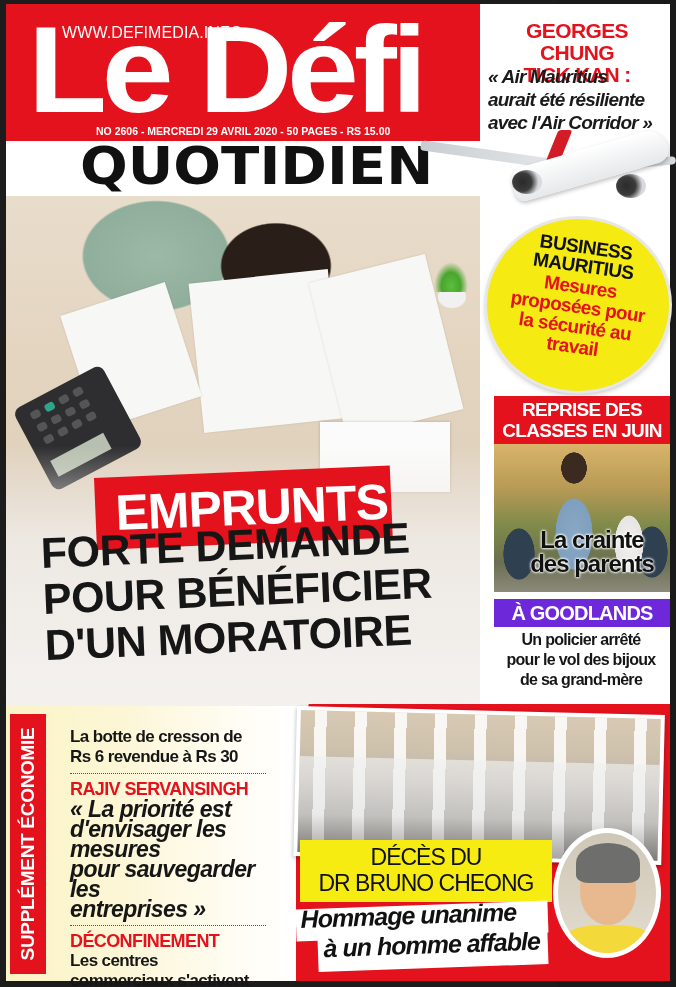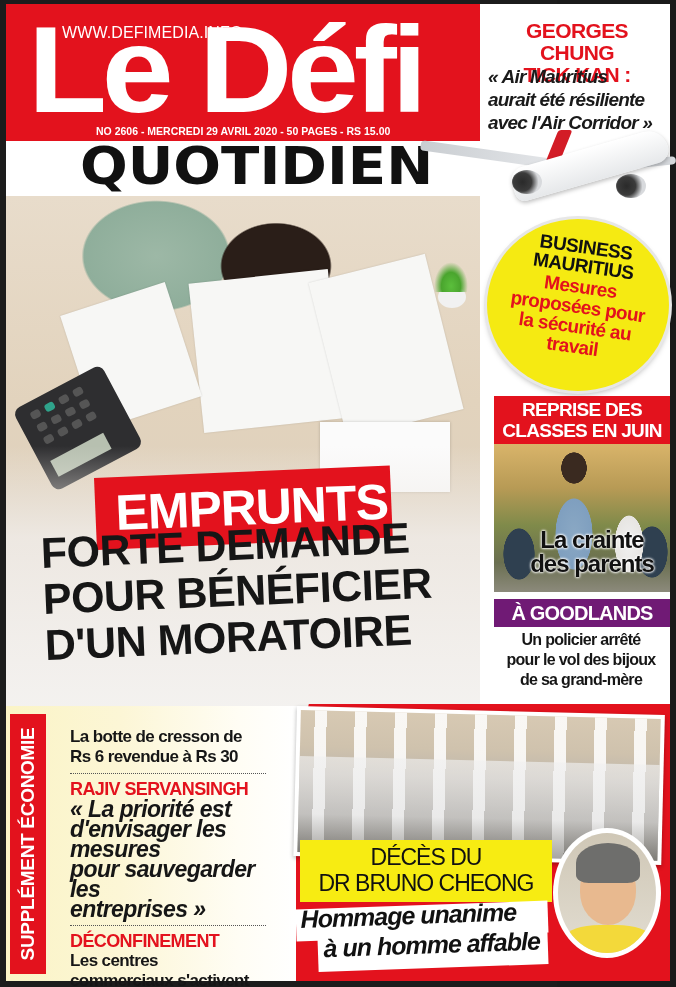--- a/index.html
+++ b/index.html
@@ -61,21 +61,21 @@
   .reprise-photo { position: absolute; left: 494px; top: 444px; width: 176px; height: 148px;
     background:
       radial-gradient(ellipse 26px 50px at 80px 90px, #8aa8c4 0%, #7f9fbf 70%, transparent 72%),
       radial-gradient(ellipse 18px 22px at 80px 24px, #3a2a20 0%, #3a2a20 70%, transparent 72%),
       radial-gradient(ellipse 20px 40px at 135px 100px, #f0f0f0 0%, #e7e5e2 70%, transparent 72%),
       radial-gradient(ellipse 22px 36px at 25px 110px, #2f4050 0%, #2f4050 70%, transparent 72%),
       radial-gradient(ellipse 22px 36px at 158px 108px, #2f4050 0%, #2f4050 70%, transparent 72%),
       linear-gradient(180deg, #d9b46a 0%, #b79a55 30%, #7f8a4a 55%, #6a6f50 80%, #8c8a7c 100%); }
   .reprise-caption { position: absolute; left: 504px; top: 528px; width: 176px; text-align: center; color: #111; font-weight: 900; font-size: 24px; line-height: 24px; letter-spacing: -1px; text-shadow: 0 0 3px #fff, 0 0 3px #fff, 0 0 2px #fff; }
 
-  .goodlands-header { position: absolute; left: 494px; top: 599px; width: 176px; height: 28px; background: #701a75; }
+  .goodlands-header { position: absolute; left: 494px; top: 599px; width: 176px; height: 28px; background: #6d28d9; }
   .goodlands-title { position: absolute; left: 0; top: 2px; width: 176px; text-align: center; color: #fff; font-weight: 900; font-size: 20px; line-height: 24px; letter-spacing: -0.8px; }
   .goodlands-body { position: absolute; left: 490px; top: 630px; width: 182px; text-align: center; color: #161616; font-weight: 700; font-size: 16px; line-height: 20px; letter-spacing: -0.7px; }
 
   
   .bottom-red { position: absolute; left: 250px; top: 704px; width: 420px; height: 277px; background: #e3121d; clip-path: polygon(14% 0, 100% 0, 100% 100%, 0 100%); }
   .supp-panel { position: absolute; left: 6px; top: 706px; width: 290px; height: 275px; background: linear-gradient(90deg, #fbf4c6 0%, #fcf6d6 40%, #fffdf4 80%, #ffffff 100%); }
   .supp-band { position: absolute; left: 10px; top: 714px; width: 36px; height: 260px; background: #e3121d; clip-path: polygon(0 0, 100% 0, 100% 100%, 0 100%); }
   .supp-label { position: absolute; left: 28px; top: 844px; width: 260px; height: 30px; transform: translate(-130px, -15px) rotate(-90deg); color: #fff; font-weight: 900; font-size: 19px; line-height: 30px; text-align: center; letter-spacing: -0.3px; }
   .supp-items { position: absolute; left: 70px; top: 727px; width: 200px; }
   .supp-item { }

